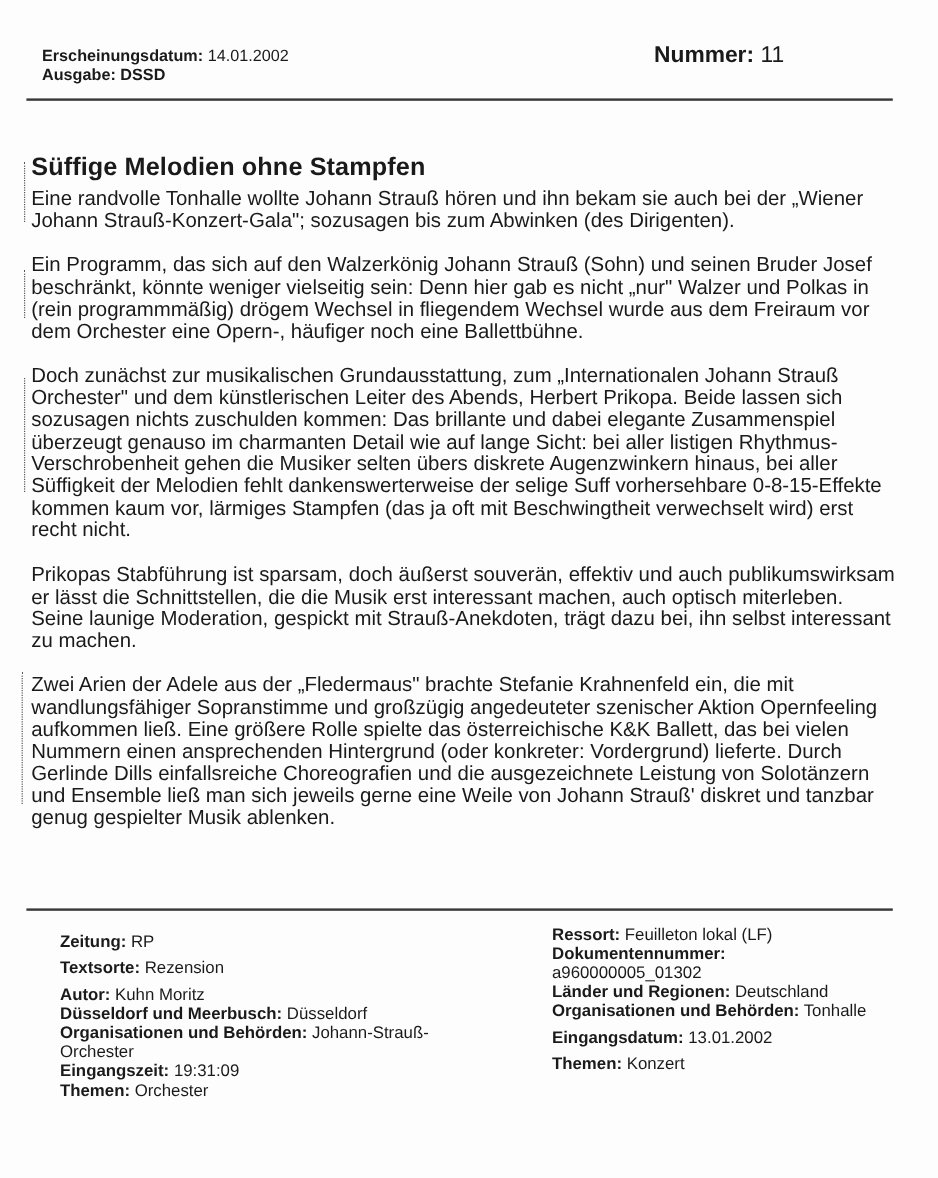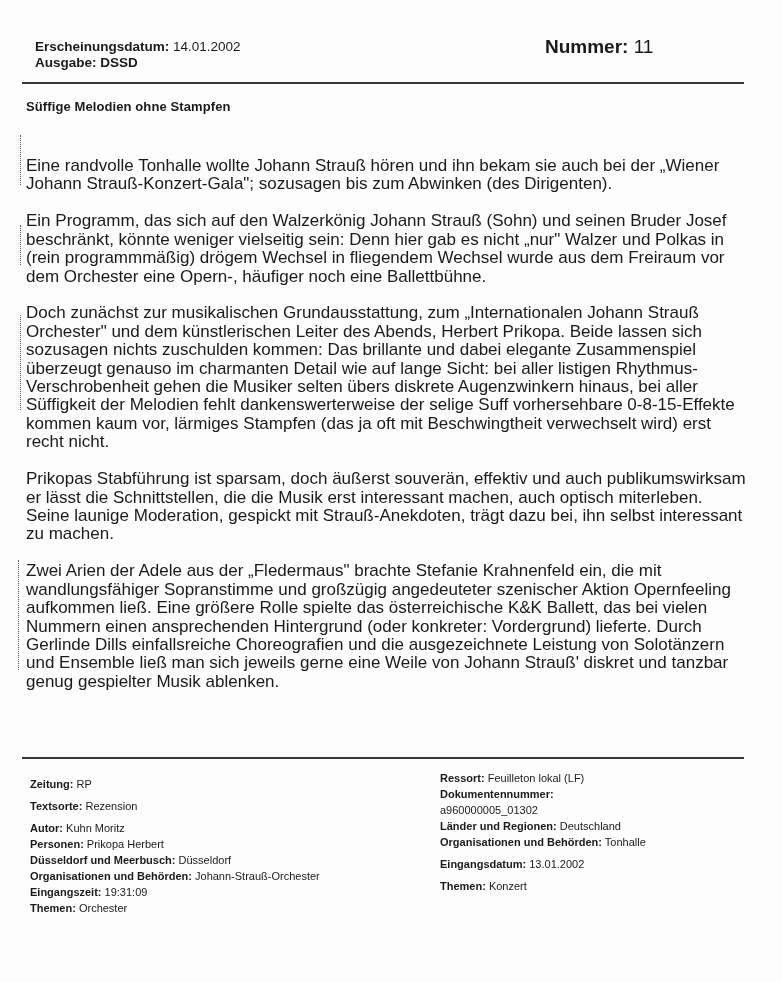--- a/index.html
+++ b/index.html
@@ -9,25 +9,25 @@
     color: #1a1a1a;
   }
   .page { position: absolute; left: 0; top: 0; width: 782px; height: 982px; background: #fdfdfd; }
   .hdr-left { position: absolute; left: 24px; top: 39px; font-size: 13.5px; line-height: 16px; margin-left: 11px; }
   .hdr-left .row { white-space: nowrap; }
   .lbl { font-weight: bold; }
   .hdr-right { position: absolute; left: 545px; top: 36px; font-size: 19px; font-weight: bold; white-space: nowrap; }
   .rule { position: absolute; left: 22px; width: 722px; height: 2px; background: #222; opacity: 0.9; }
   .rule.top { top: 82px; }
   .rule.bottom { top: 757px; }
-  .title { position: absolute; left: 26px; top: 99px; font-size: 13px; font-weight: bold; letter-spacing: 0.1px; white-space: nowrap; }
+  .title { position: absolute; left: 26px; top: 128px; font-size: 21px; font-weight: bold; letter-spacing: 0.1px; white-space: nowrap; }
   .body-text { position: absolute; left: 26px; top: 157px; width: 720px; font-size: 17px; line-height: 18.4px; }
   .body-text p { margin: 0 0 18.5px 0; }
   .margin-mark { position: absolute; border-left: 1px dotted #555; width: 0; }
-  .meta { position: absolute; font-size: 11px; line-height: 16px; }
+  .meta { position: absolute; font-size: 14px; line-height: 16px; margin-left: 20px; }
   .meta .item { white-space: nowrap; }
   .meta .gap { margin-top: 6px; }
   .meta-left { left: 30px; top: 776px; width: 380px; }
   .meta-right { left: 440px; top: 770px; width: 320px; }
   .wrap { white-space: normal !important; }
 </style>
 </head>
 <body>
 
 <div class="page">
@@ -74,24 +74,20 @@
     </div>
     <div class="item gap">
       <span class="lbl">Textsorte:</span>
       <span>Rezension</span>
     </div>
     <div class="item gap">
       <span class="lbl">Autor:</span>
       <span>Kuhn Moritz</span>
     </div>
     <div class="item">
-      <span class="lbl">Personen:</span>
-      <span>Prikopa Herbert</span>
-    </div>
-    <div class="item">
       <span class="lbl">Düsseldorf und Meerbusch:</span>
       <span>Düsseldorf</span>
     </div>
     <div class="item wrap" style="width:360px;">
       <span class="lbl">Organisationen und Behörden:</span>
       <span>Johann-Strauß-Orchester</span>
     </div>
     <div class="item">
       <span class="lbl">Eingangszeit:</span>
       <span>19:31:09</span>

